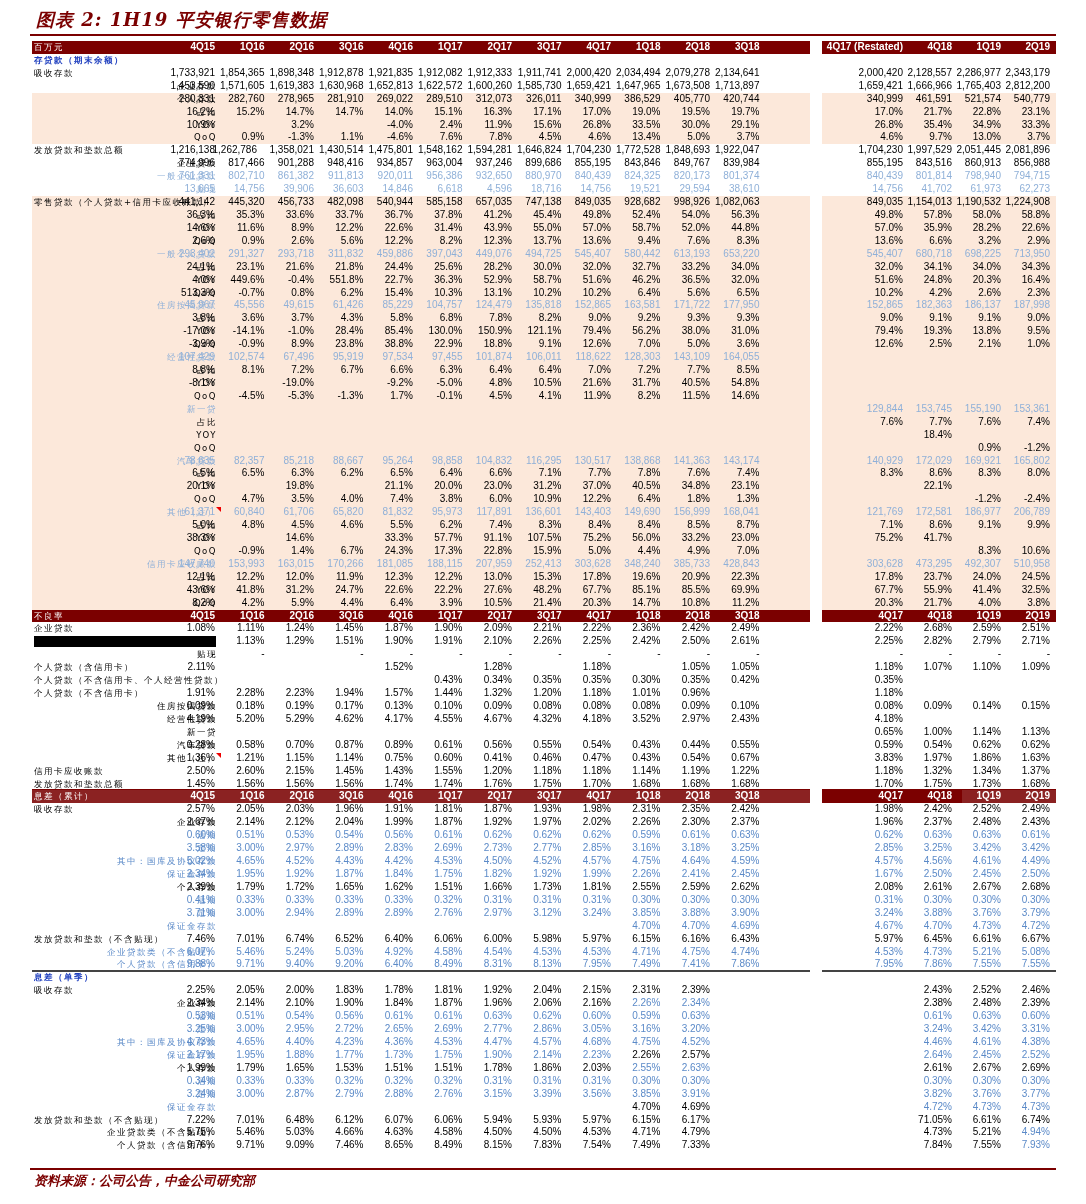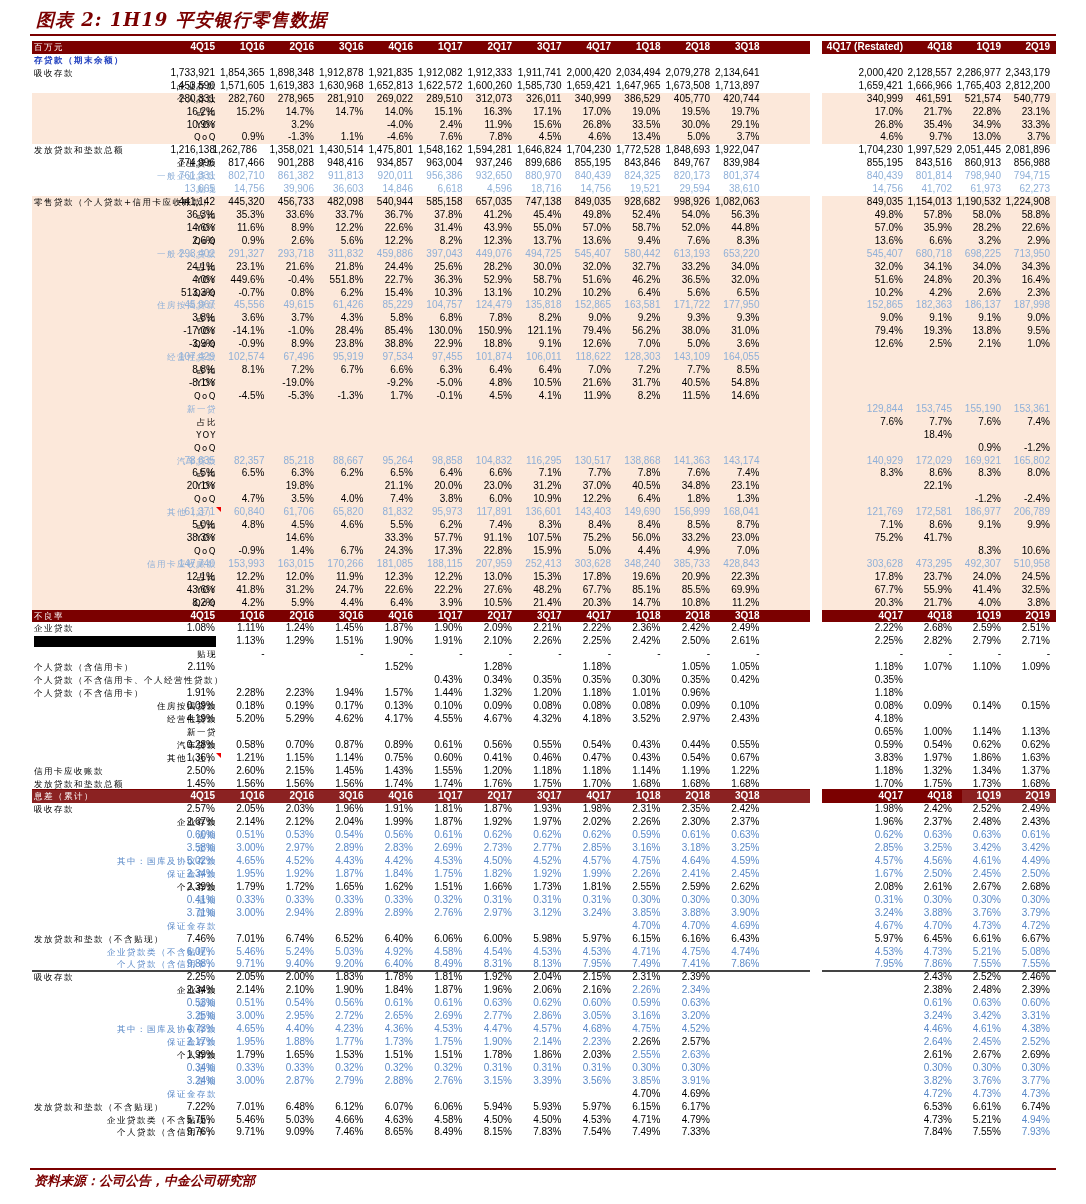--- a/index.html
+++ b/index.html
@@ -1492,20 +1492,23 @@
       <span class="v blue2" style="left: 823px;">7.95%</span>
       <span class="v blue2" style="left: 872px;">7.86%</span>
       <span class="v blue2" style="left: 921px;">7.55%</span>
       <span class="v blue2" style="left: 970px;">7.55%</span>
     </div>
     <div style="position: relative; height: 0px;">
       <div class="gline" style="width: 778px; top: -1px; background: rgb(68, 68, 68);"></div>
       <div class="gline" style="left: 790px; width: 234px; top: -1px; background: rgb(68, 68, 68);"></div>
     </div>
     <div class="row">
+      <span class="lbl l sect2">息差（单季）</span>
+    </div>
+    <div class="row">
       <span class="lbl l">吸收存款</span>
       <span class="v" style="left: 135px;">2.25%</span>
       <span class="v" style="left: 184.5px;">2.05%</span>
       <span class="v" style="left: 234px;">2.00%</span>
       <span class="v" style="left: 283.5px;">1.83%</span>
       <span class="v" style="left: 333px;">1.78%</span>
       <span class="v" style="left: 382.5px;">1.81%</span>
       <span class="v" style="left: 432px;">1.92%</span>
       <span class="v" style="left: 481.5px;">2.04%</span>
       <span class="v" style="left: 531px;">2.15%</span>
@@ -1696,21 +1699,21 @@
       <span class="v" style="left: 283.5px;">6.12%</span>
       <span class="v" style="left: 333px;">6.07%</span>
       <span class="v" style="left: 382.5px;">6.06%</span>
       <span class="v" style="left: 432px;">5.94%</span>
       <span class="v" style="left: 481.5px;">5.93%</span>
       <span class="v" style="left: 531px;">5.97%</span>
       <span class="v" style="left: 580.5px;">6.15%</span>
       <span class="v" style="left: 630px;">6.17%</span>
       <span class="v" style="left: 679.5px;"></span>
       <span class="v" style="left: 823px;"></span>
-      <span class="v" style="left: 872px;">6.53%</span>
+      <span class="v" style="left: 872px;">71.05%</span>
       <span class="v" style="left: 921px;">6.61%</span>
       <span class="v" style="left: 970px;">6.74%</span>
     </div>
     <div class="row">
       <span class="lbl r" style="width: 183px;">企业贷款类（不含贴现）</span>
       <span class="v" style="left: 135px;">5.75%</span>
       <span class="v" style="left: 184.5px;">5.46%</span>
       <span class="v" style="left: 234px;">5.03%</span>
       <span class="v" style="left: 283.5px;">4.66%</span>
       <span class="v" style="left: 333px;">4.63%</span>

